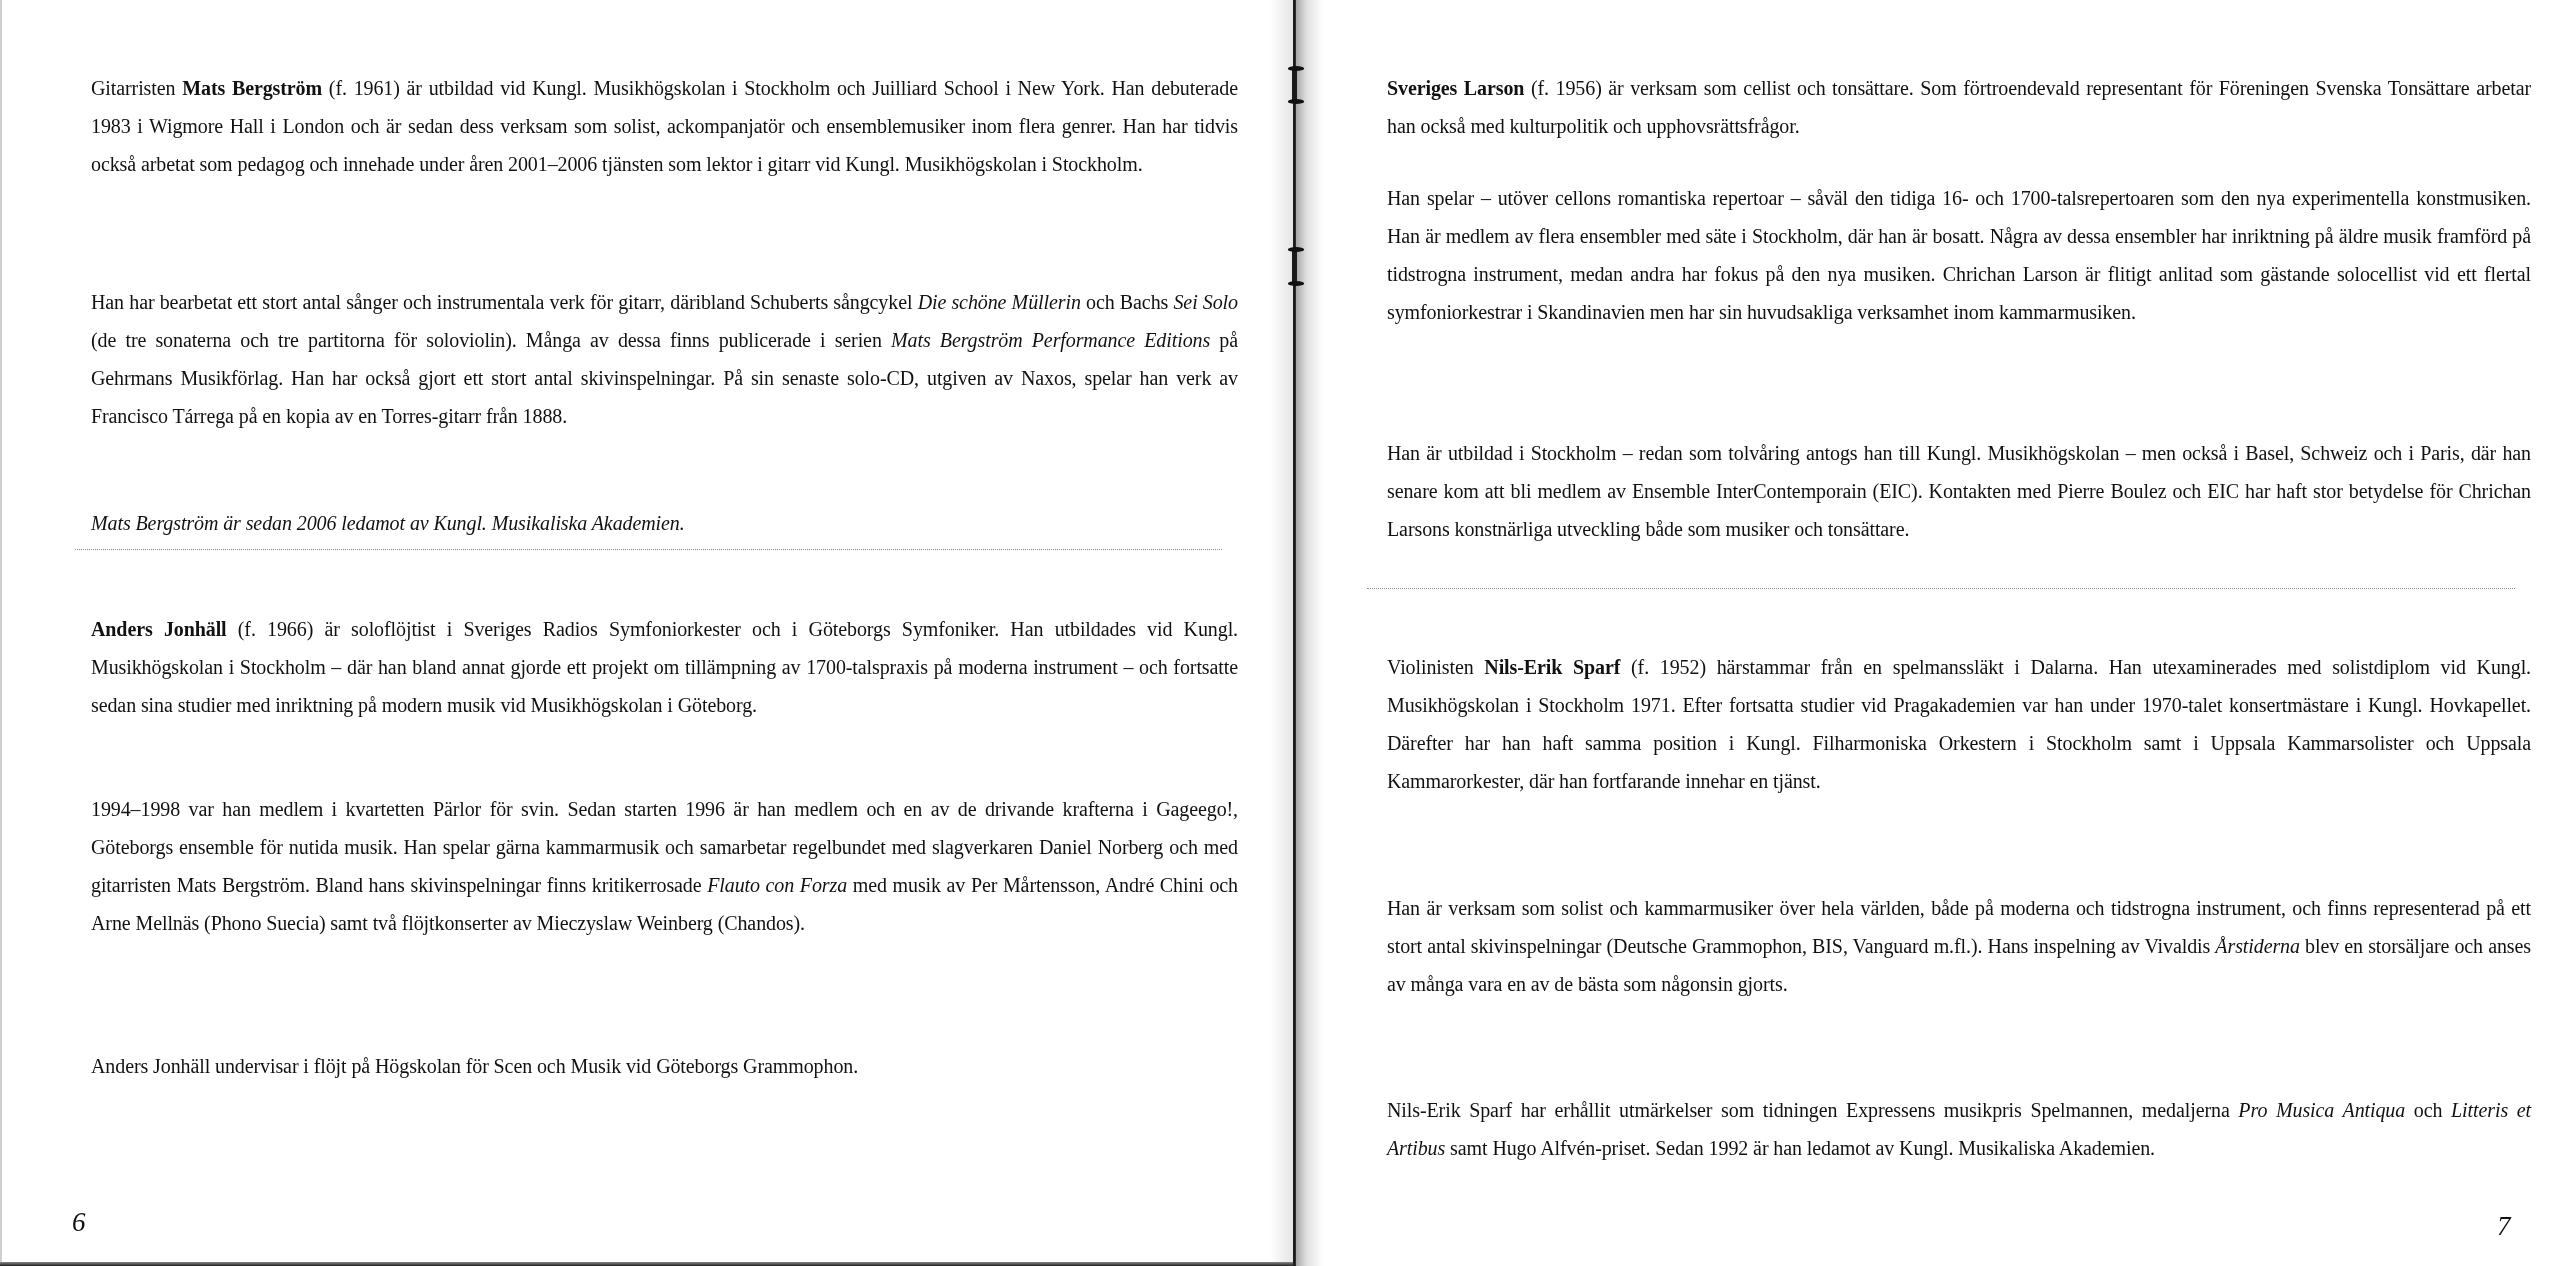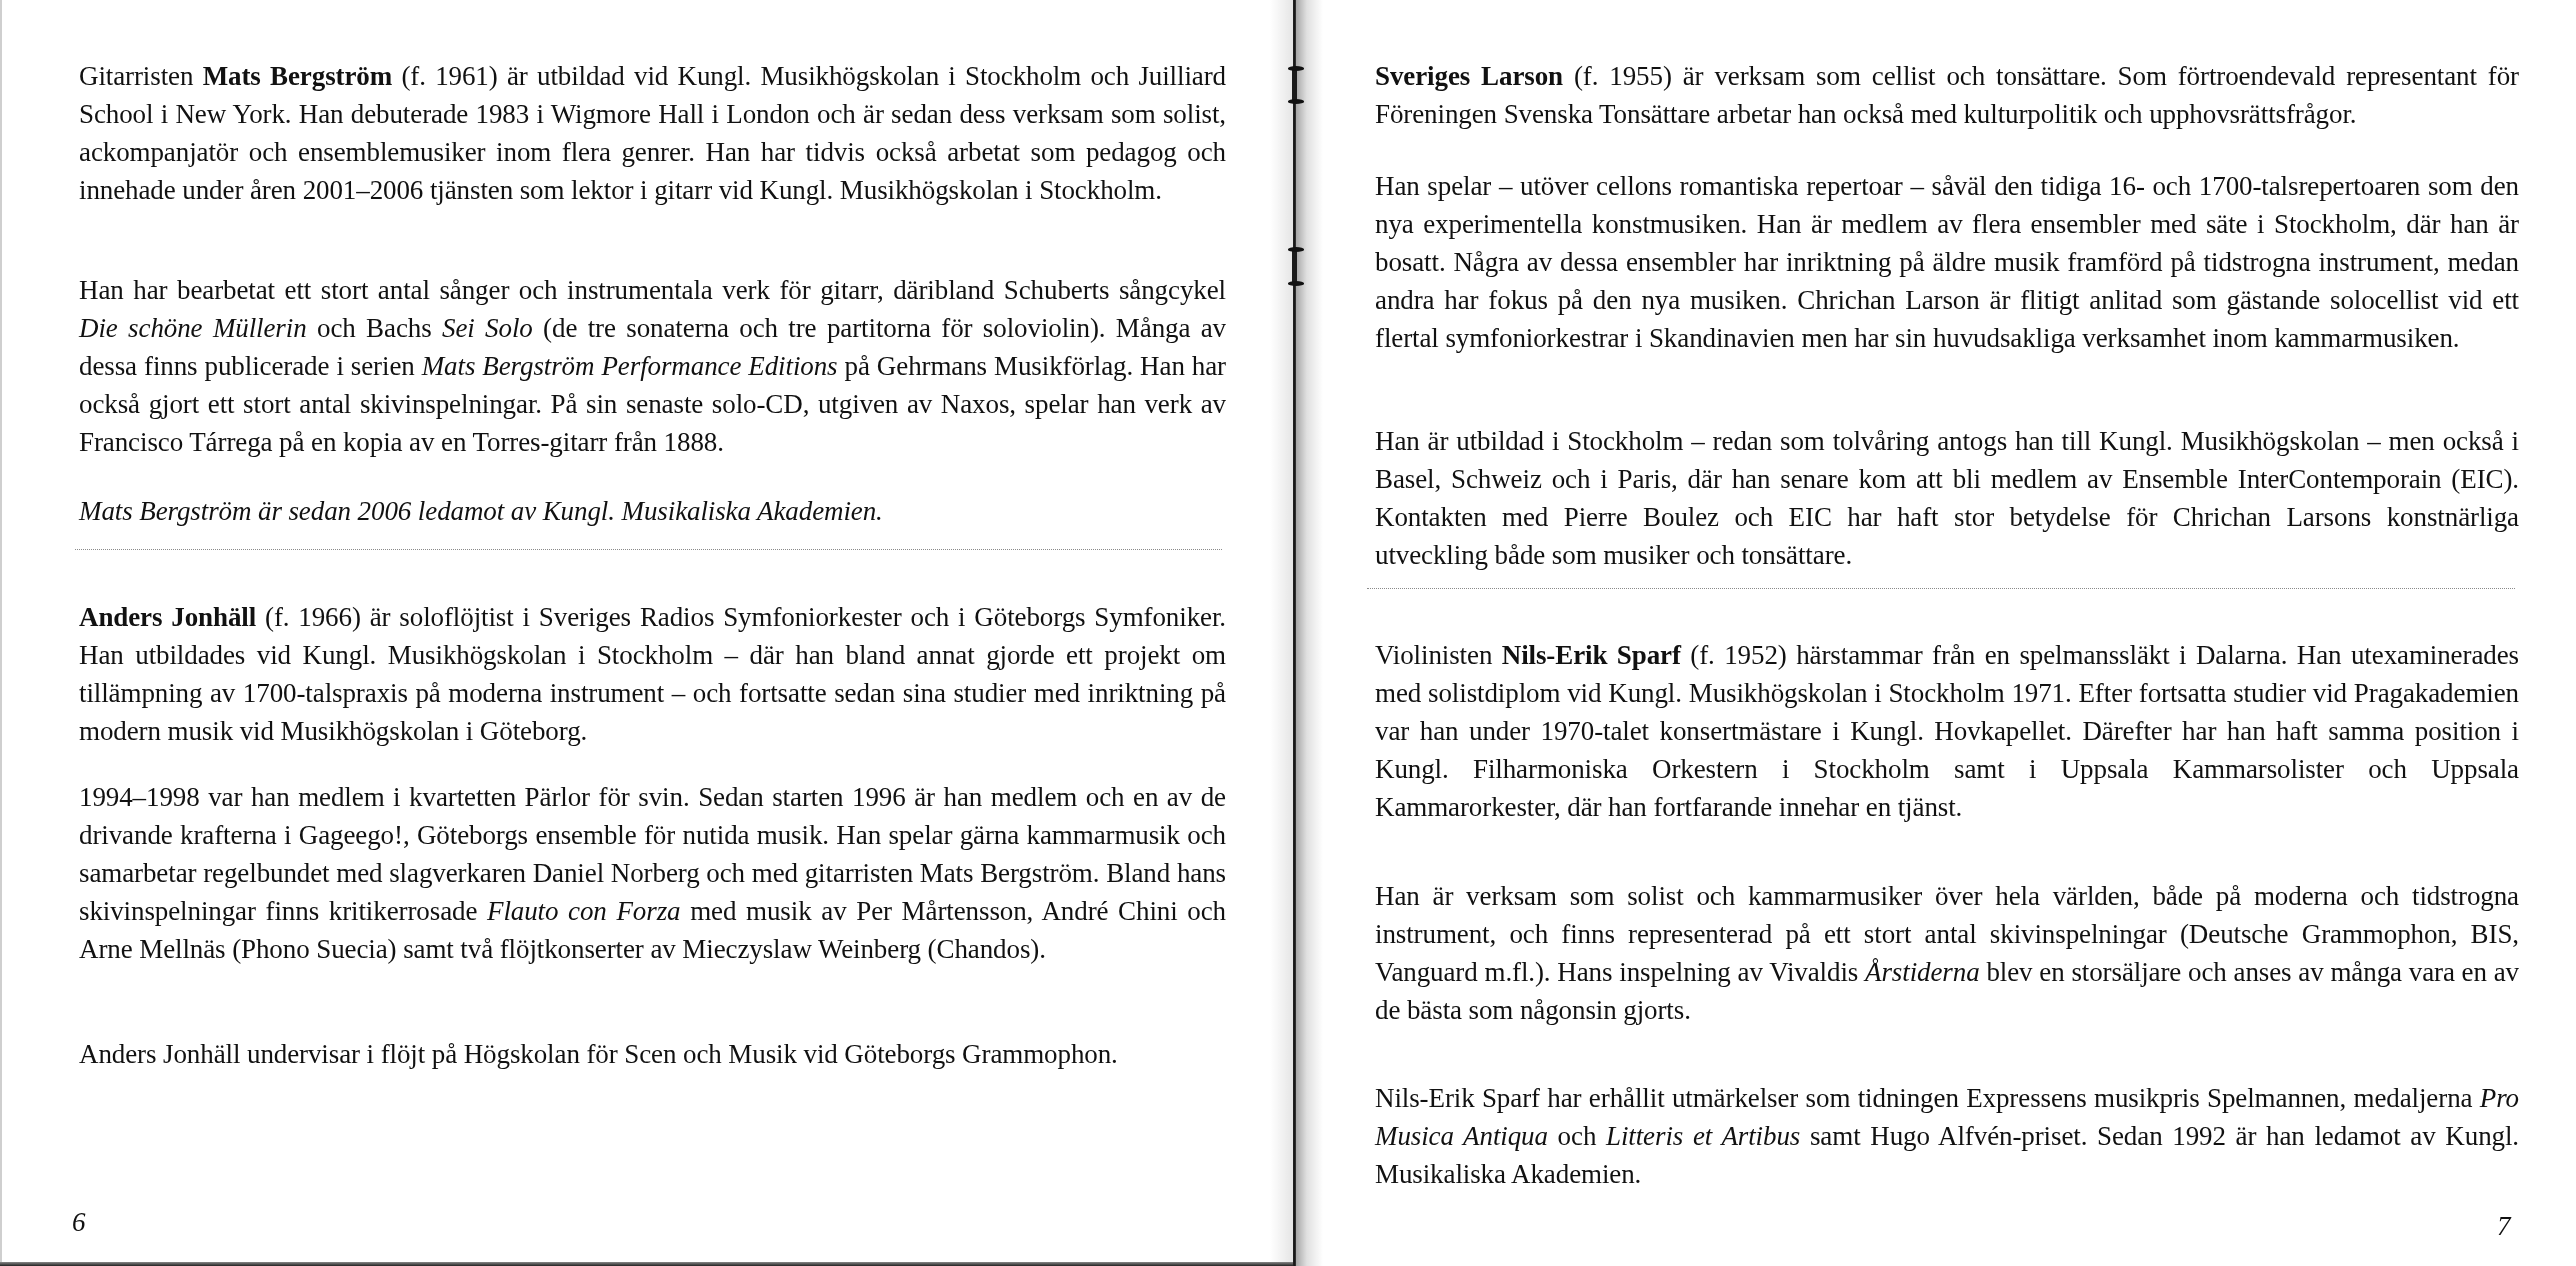--- a/index.html
+++ b/index.html
@@ -77,25 +77,25 @@
   }
   .right-edge-shade {
     position: absolute;
     left: 1270px; top: 0;
     width: 23px; height: 1266px;
     background: linear-gradient(to right, rgba(0,0,0,0), rgba(0,0,0,0.10));
   }
 
   .para {
     position: absolute;
-    font-size: 27px;
+    font-size: 20px;
     line-height: 38px;
     text-align: justify;
     text-align-last: left;
-    margin: 4px;
+    margin: 16px;
     letter-spacing: -0.1px;
   }
   .left-col { left: 75px; width: 1147px; }
   .right-col { left: 1371px; width: 1144px; }
   .para b { font-weight: bold; }
   .para i { }
 
   .divider {
     position: absolute;
     height: 0;
@@ -136,21 +136,21 @@
   <div class="spine-shade"></div>
   <div class="staple-block" style="top:68px; height:33px;"></div>
   <div class="staple" style="top:66px;"></div>
   <div class="staple" style="top:99px;"></div>
   <div class="staple-block" style="top:249px; height:34px;"></div>
   <div class="staple" style="top:247px;"></div>
   <div class="staple" style="top:281px;"></div>
 
   <div class="page page-right"></div>
 
-  <p class="para right-col" style="top:53px;"><b>Sveriges Larson</b><span> (f. 1955) är verksam som cellist och tonsättare. Som förtroendevald representant för Föreningen Svenska Tonsättare arbetar han också med kulturpolitik och upphovsrättsfrågor.</span></p>
+  <p class="para right-col" style="top:53px;"><b>Sveriges Larson</b><span> (f. 1956) är verksam som cellist och tonsättare. Som förtroendevald representant för Föreningen Svenska Tonsättare arbetar han också med kulturpolitik och upphovsrättsfrågor.</span></p>
   <p class="para right-col" style="top:163px;"><span>Han spelar – utöver cellons romantiska repertoar – såväl den tidiga 16- och 1700-talsrepertoaren som den nya experimentella konstmusiken. Han är medlem av flera ensembler med säte i Stockholm, där han är bosatt. Några av dessa ensembler har inriktning på äldre musik framförd på tidstrogna instrument, medan andra har fokus på den nya musiken. Chrichan Larson är flitigt anlitad som gästande solocellist vid ett flertal symfoniorkestrar i Skandinavien men har sin huvudsakliga verksamhet inom kammarmusiken.</span></p>
   <p class="para right-col" style="top:418px;"><span>Han är utbildad i Stockholm – redan som tolvåring antogs han till Kungl. Musikhögskolan – men också i Basel, Schweiz och i Paris, där han senare kom att bli medlem av Ensemble InterContemporain (EIC). Kontakten med Pierre Boulez och EIC har haft stor betydelse för Chrichan Larsons konstnärliga utveckling både som musiker och tonsättare.</span></p>
 
   <div class="divider" style="left:1367px; top:588px; width:1148px;"></div>
 
   <p class="para right-col" style="top:632px;"><span>Violinisten </span><b>Nils-Erik Sparf</b><span> (f. 1952) härstammar från en spelmanssläkt i Dalarna. Han utexaminerades med solistdiplom vid Kungl. Musikhögskolan i Stockholm 1971. Efter fortsatta studier vid Pragakademien var han under 1970-talet konsertmästare i Kungl. Hovkapellet. Därefter har han haft samma position i Kungl. Filharmoniska Orkestern i Stockholm samt i Uppsala Kammarsolister och Uppsala Kammarorkester, där han fortfarande innehar en tjänst.</span></p>
   <p class="para right-col" style="top:873px;"><span>Han är verksam som solist och kammarmusiker över hela världen, både på moderna och tidstrogna instrument, och finns representerad på ett stort antal skivinspelningar (Deutsche Grammophon, BIS, Vanguard m.fl.). Hans inspelning av Vivaldis </span><i>Årstiderna</i><span> blev en storsäljare och anses av många vara en av de bästa som någonsin gjorts.</span></p>
   <p class="para right-col" style="top:1075px;"><span>Nils-Erik Sparf har erhållit utmärkelser som tidningen Expressens musikpris Spelmannen, medaljerna </span><i>Pro Musica Antiqua</i><span> och </span><i>Litteris et Artibus</i><span> samt Hugo Alfvén-priset. Sedan 1992 är han ledamot av Kungl. Musikaliska Akademien.</span></p>
 
   <div class="page-number" style="left:2497px; top:1213px;">7</div>

